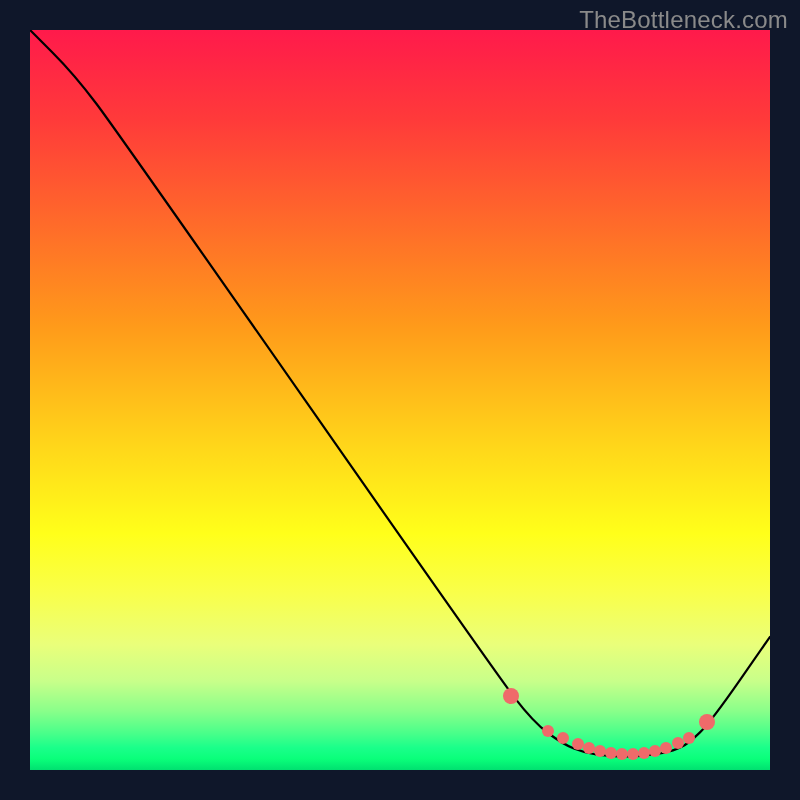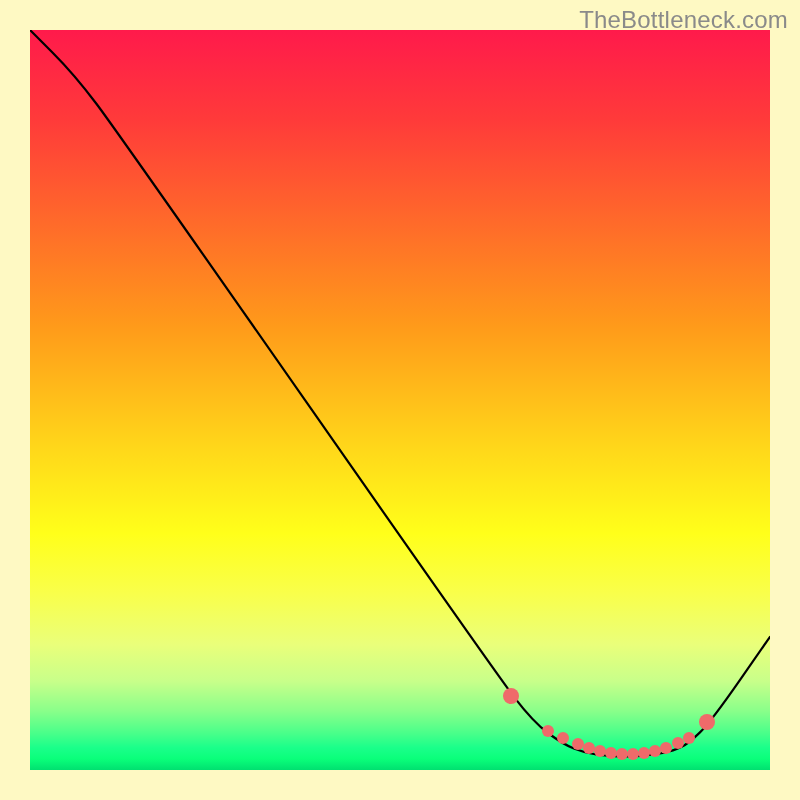--- a/index.html
+++ b/index.html
@@ -8,21 +8,21 @@
     width: 800px;
     height: 800px;
     background: #000;
     overflow: hidden;
     font-family: Arial, Helvetica, sans-serif;
   }
   .stage {
     position: relative;
     width: 800px;
     height: 800px;
-    background: #fef9c3;
+    background: #0f172a;
   }
   .plot-area {
     position: absolute;
     left: 30px;
     top: 30px;
     width: 740px;
     height: 740px;
   }
   .gradient-bg {
     position: absolute;

